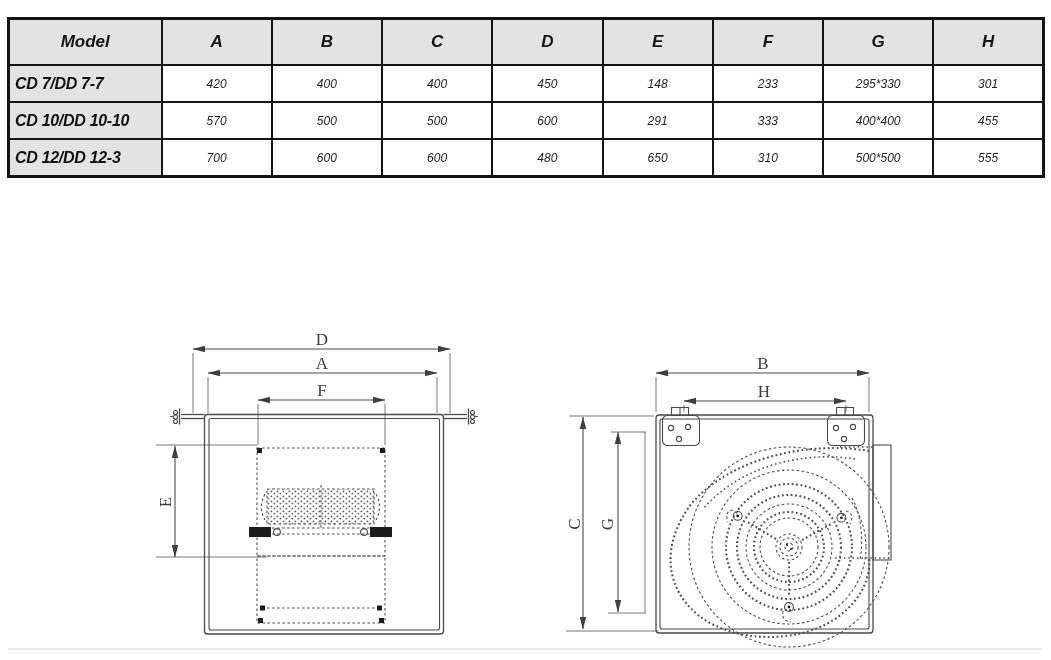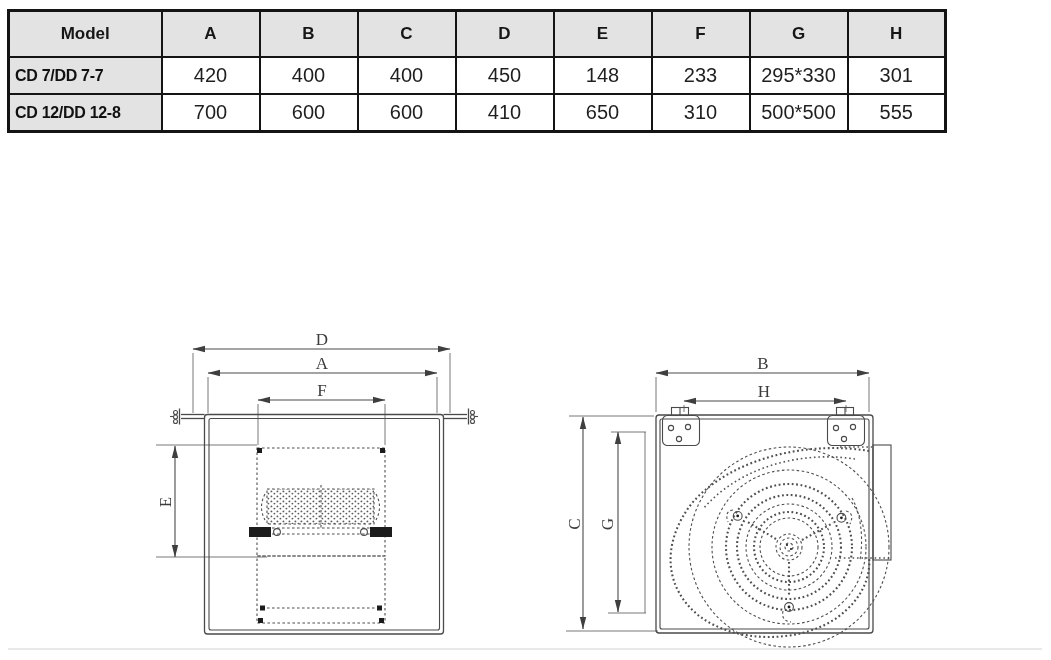--- a/index.html
+++ b/index.html
@@ -2,35 +2,36 @@
 <html><head>
 <meta charset="utf-8">
 <style>
   html,body{margin:0;padding:0;}
   body{
     width:1051px;height:660px;position:relative;overflow:hidden;
     background:#ffffff;font-family:"Liberation Sans", sans-serif;
   }
   
   table.spec{
-    position:absolute;left:7px;top:9px;width:940px;
+    position:absolute;left:7px;top:17px;width:1038px;
     border-collapse:collapse;table-layout:fixed;
     border:3px solid #141414;
+    font-style:italic;
   }
   table.spec th, table.spec td{
     border:2px solid #141414;
     overflow:hidden;white-space:nowrap;
   }
   table.spec th{
     background:#e3e3e3;height:42px;
     font-size:17px;font-weight:bold;color:#161616;text-align:center;
   }
   table.spec td{
     height:33px;background:#ffffff;
-    font-size:20px;color:#1f1f1f;text-align:center;
+    font-size:12px;color:#1f1f1f;text-align:center;
   }
   table.spec td.model{
     background:#e3e3e3;font-weight:bold;text-align:left;
     padding-left:5px;font-size:16px;letter-spacing:-0.3px;color:#111;
   }
   
   svg.drawings{position:absolute;left:0;top:0;}
   .dimtxt{
     font-family:"Liberation Serif","DejaVu Serif",serif;
     font-size:17px;fill:#3c3c3c;
@@ -77,25 +78,36 @@
         <td>420</td>
         <td>400</td>
         <td>400</td>
         <td>450</td>
         <td>148</td>
         <td>233</td>
         <td>295*330</td>
         <td>301</td>
       </tr>
       <tr>
-        <td class="model">CD 12/DD 12-8</td>
+        <td class="model">CD 10/DD 10-10</td>
+        <td>570</td>
+        <td>500</td>
+        <td>500</td>
+        <td>600</td>
+        <td>291</td>
+        <td>333</td>
+        <td>400*400</td>
+        <td>455</td>
+      </tr>
+      <tr>
+        <td class="model">CD 12/DD 12-3</td>
         <td>700</td>
         <td>600</td>
         <td>600</td>
-        <td>410</td>
+        <td>480</td>
         <td>650</td>
         <td>310</td>
         <td>500*500</td>
         <td>555</td>
       </tr>
     </tbody>
 </table>
 
 <svg class="drawings" width="1051" height="660" viewBox="0 0 1051 660">
   <defs>

